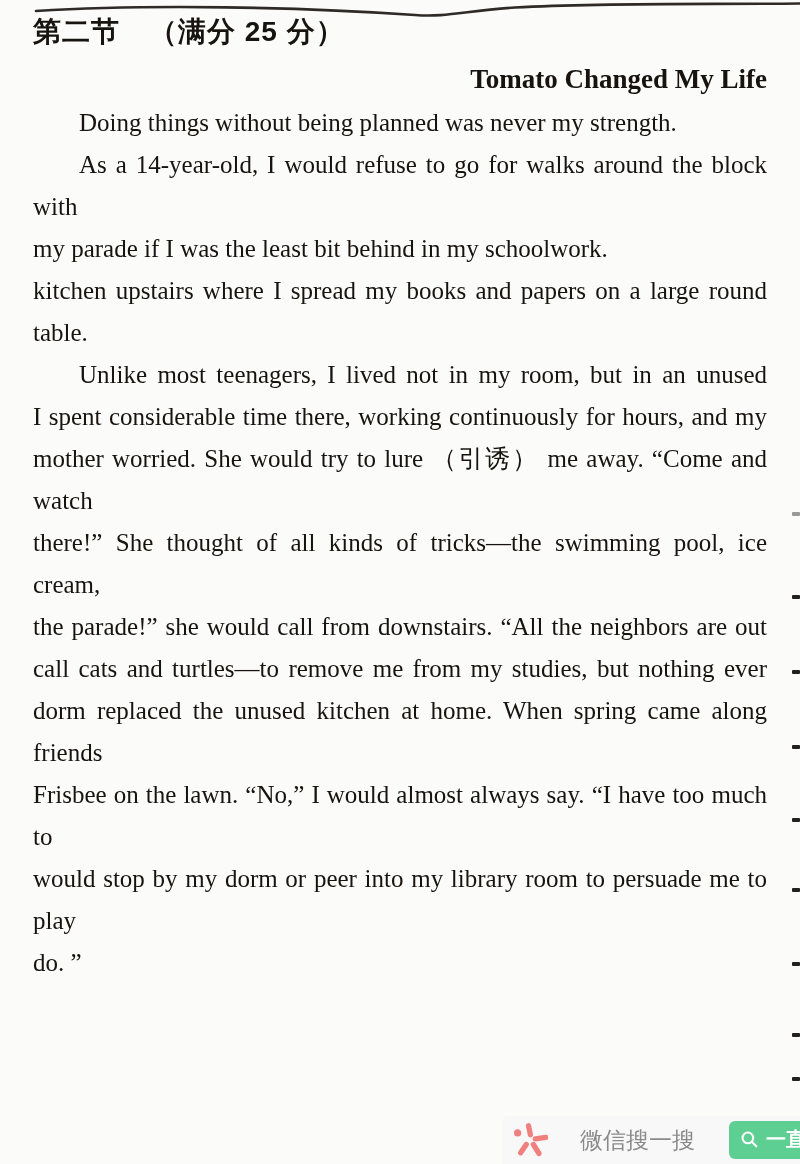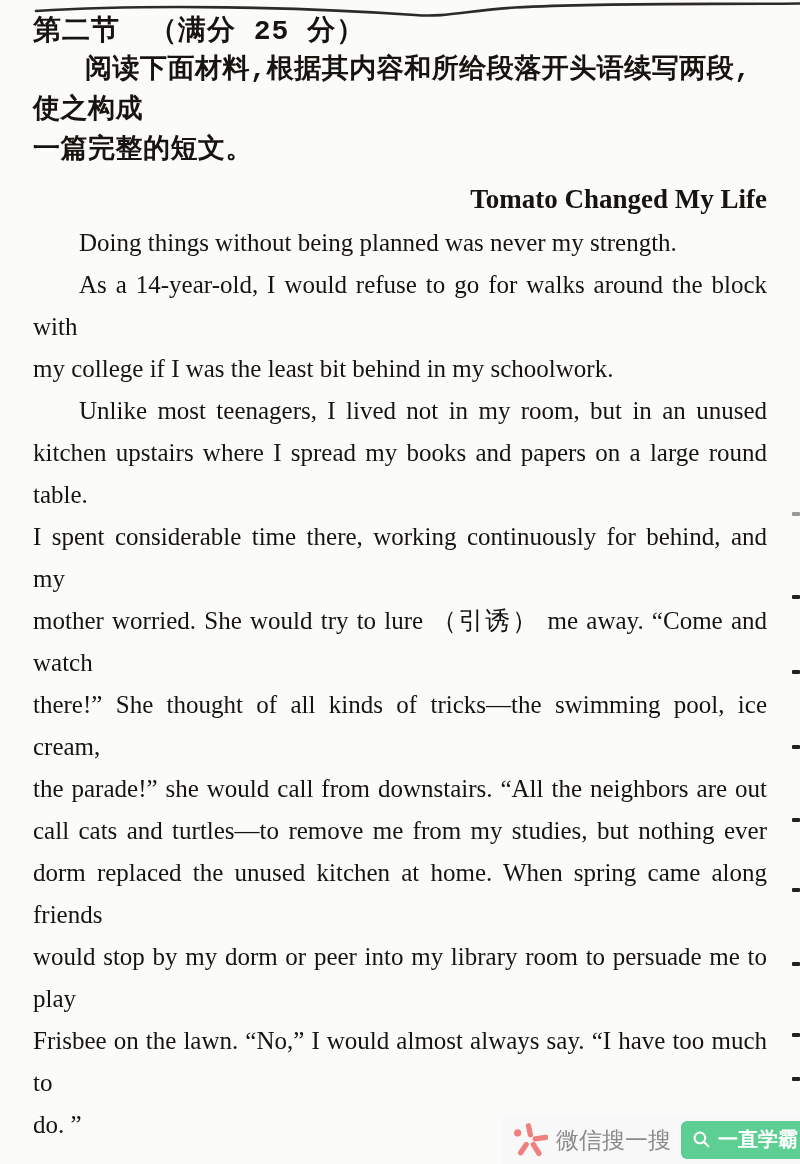--- a/index.html
+++ b/index.html
@@ -6,21 +6,21 @@
   body {
     width:800px; height:1164px;
     background:#fbfbfa;
     font-family:"Liberation Serif", serif;
     color:#17140f;
     position:relative;
     overflow:hidden;
   }
   .scan-top-line { position:absolute; top:0; left:0; width:800px; height:26px; }
   .content { position:absolute; top:0; left:0; width:800px; padding:0 33px; box-sizing:border-box; }
-  .cn { font-family:Liberation Mono, monospace; font-weight:700; }
+  .cn { font-family:Liberation Sans, sans-serif; font-weight:700; }
   .section-header {
     margin-top:14px;
     font-size:28px; line-height:36px; letter-spacing:1px;
   }
   .cn-line { font-size:27px; line-height:40px; letter-spacing:0.5px; }
   .cn-line.first { text-indent:52px; }
   .doc-title {
     text-align:right; font-weight:700;
     font-size:27px; line-height:34px;
     margin-top:12px; margin-bottom:6px;
@@ -32,20 +32,21 @@
   }
   .line.end { text-align-last:left; }
   .line.first { text-indent:46px; }
   .watermark {
     position:absolute; right:0; bottom:0;
     width:298px; height:48px;
     background:#f8f8f8;
     display:flex; align-items:center;
     padding-left:10px; box-sizing:border-box;
     border-top-left-radius:6px;
+    gap:24px;
   }
   .spark { width:36px; height:36px; flex:0 0 auto; }
   .wm-text {
     font-family:"Liberation Sans", sans-serif;
     font-size:23px; color:#8a8a8a;
     margin-left:8px; white-space:nowrap;
   }
   .wm-btn {
     display:flex; align-items:center;
     background:#5ecf92; border-radius:6px;
@@ -64,50 +65,46 @@
 <body>
 
 <svg class="scan-top-line" viewBox="0 0 800 26" aria-hidden="true">
   <path d="M36,11 C150,4 300,7 415,15 C445,17.5 465,11 515,7.5 C610,2.5 700,4.5 800,3.5" fill="none" stroke="#17140f" stroke-width="2.6" stroke-linecap="round" opacity="0.9"></path>
 </svg>
 
 <div class="content">
 
   <div class="section-header cn">第二节　（满分 25 分）</div>
 
-  <div class="cn-para">
-    <div class="cn-line cn first">阅读下面材料,根据其内容和所给段落开头语续写两段,使之构成</div>
-    <div class="cn-line cn">一篇完整的短文。</div>
-  </div>
 
   <div class="doc-title">Tomato Changed My Life</div>
 
   <div class="para">
     <div class="line first end">Doing things without being planned was never my strength.</div>
   </div>
 
   <div class="para">
     <div class="line first">As a 14-year-old, I would refuse to go for walks around the block with</div>
-    <div class="line end">my college if I was the least bit behind in my schoolwork.</div>
+    <div class="line end">my parade if I was the least bit behind in my schoolwork.</div>
   </div>
 
   <div class="para">
+    <div class="line">kitchen upstairs where I spread my books and papers on a large round table.</div>
     <div class="line first">Unlike most teenagers, I lived not in my room, but in an unused</div>
-    <div class="line">kitchen upstairs where I spread my books and papers on a large round table.</div>
-    <div class="line">I spent considerable time there, working continuously for behind, and my</div>
+    <div class="line">I spent considerable time there, working continuously for hours, and my</div>
     <div class="line">mother worried. She would try to lure （引诱） me away. “Come and watch</div>
     <div class="line">there!” She thought of all kinds of tricks—the swimming pool, ice cream,</div>
     <div class="line">the parade!” she would call from downstairs. “All the neighbors are out</div>
     <div class="line">call cats and turtles—to remove me from my studies, but nothing ever</div>
   </div>
 
   <div class="para">
     <div class="line">dorm replaced the unused kitchen at home. When spring came along friends</div>
+    <div class="line">Frisbee on the lawn. “No,” I would almost always say. “I have too much to</div>
     <div class="line">would stop by my dorm or peer into my library room to persuade me to play</div>
-    <div class="line">Frisbee on the lawn. “No,” I would almost always say. “I have too much to</div>
     <div class="line end">do. ”</div>
   </div>
 
 </div>
 
 <div class="edge-mark" style="top:512px; opacity:.45;"></div>
 <div class="edge-mark" style="top:595px;"></div>
 <div class="edge-mark" style="top:670px;"></div>
 <div class="edge-mark" style="top:745px;"></div>
 <div class="edge-mark" style="top:818px;"></div>

